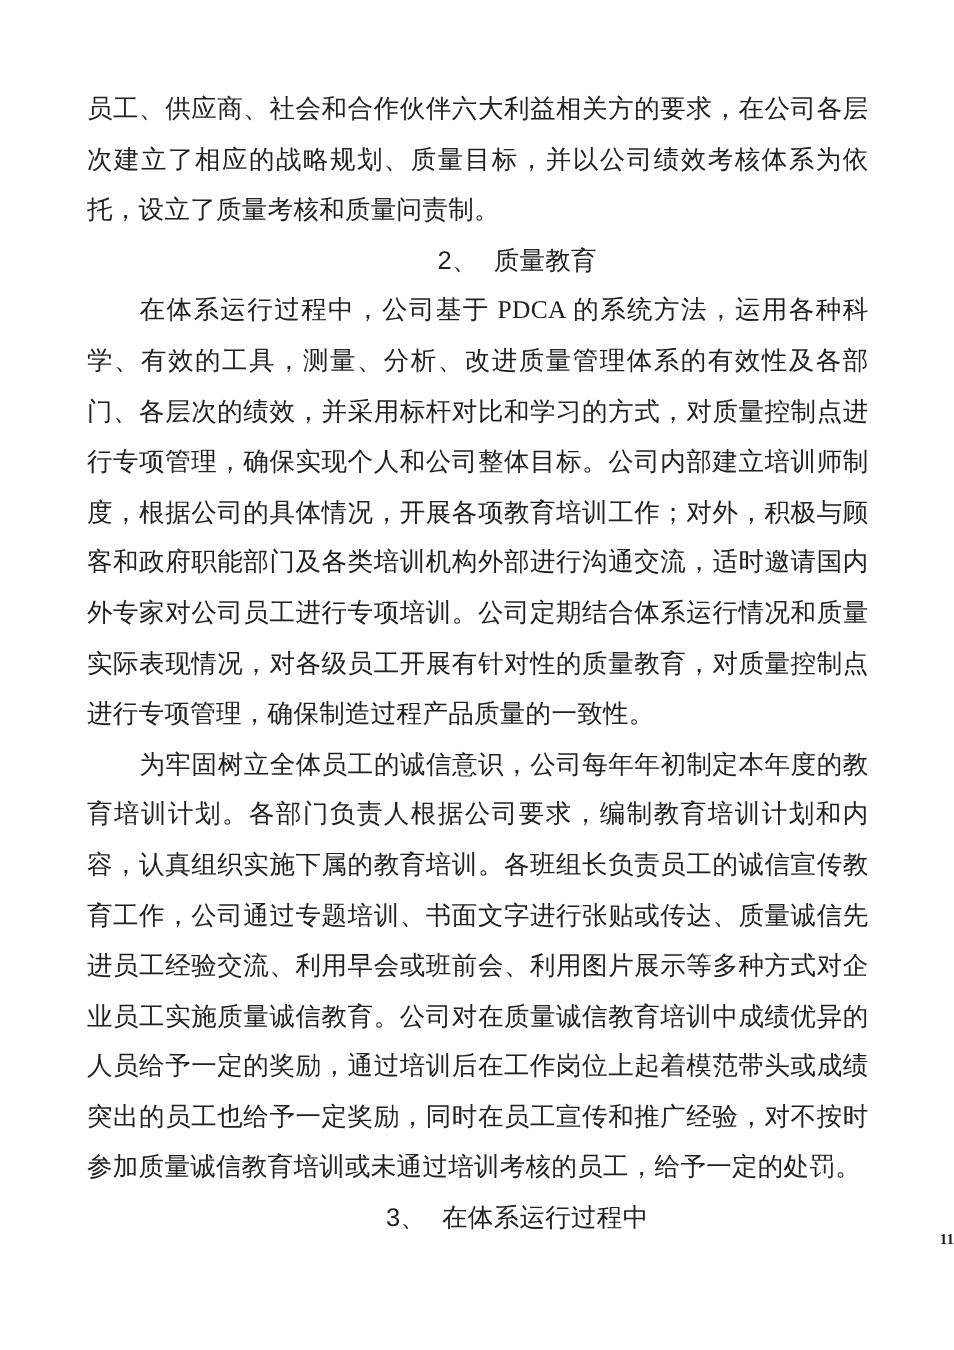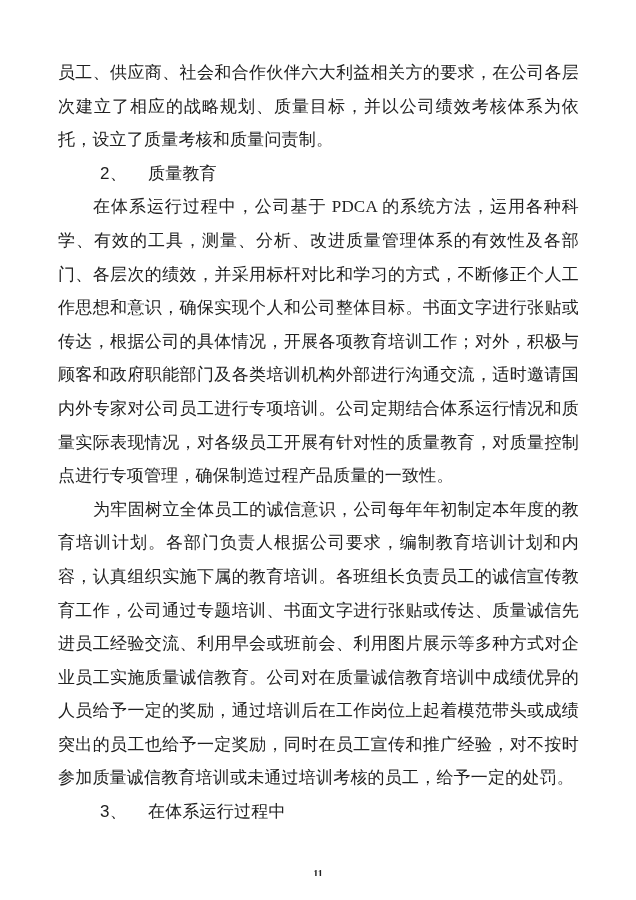--- a/index.html
+++ b/index.html
@@ -33,55 +33,55 @@
   }
   .para.indented {
     text-indent: 35px;
   }
   .heading {
     margin: 0;
     font-size: 17px;
     line-height: 33.6px;
     padding-left: 42px;
     letter-spacing: 0.2px;
+    text-align: center;
   }
   .heading-num {
     display: inline-block;
     min-width: 48px;
     font-family: "Liberation Sans", sans-serif;
   }
   .heading-title {
     font-family: "Liberation Serif", serif;
   }
   .page-number {
     position: absolute;
     left: 0;
     right: 0;
     top: 821px;
-    text-align: center;
+    text-align: right;
     font-size: 10px;
     font-weight: bold;
     font-family: "Liberation Serif", serif;
     color: #212121;
-    margin-top: 47px;
   }
 </style>
 </head>
 <body>
 
 <div class="page">
   <div class="content">
 
     <p class="para">员工、供应商、社会和合作伙伴六大利益相关方的要求，在公司各层次建立了相应的战略规划、质量目标，并以公司绩效考核体系为依托，设立了质量考核和质量问责制。</p>
 
     <p class="heading">
       <span class="heading-num">2、</span><span class="heading-title">质量教育</span>
     </p>
 
-    <p class="para indented">在体系运行过程中，公司基于 PDCA 的系统方法，运用各种科学、有效的工具，测量、分析、改进质量管理体系的有效性及各部门、各层次的绩效，并采用标杆对比和学习的方式，不断修正个人工作思想和意识，确保实现个人和公司整体目标。书面文字进行张贴或传达，根据公司的具体情况，开展各项教育培训工作；对外，积极与顾客和政府职能部门及各类培训机构外部进行沟通交流，适时邀请国内外专家对公司员工进行专项培训。公司定期结合体系运行情况和质量实际表现情况，对各级员工开展有针对性的质量教育，对质量控制点进行专项管理，确保制造过程产品质量的一致性。</p>
+    <p class="para indented">在体系运行过程中，公司基于 PDCA 的系统方法，运用各种科学、有效的工具，测量、分析、改进质量管理体系的有效性及各部门、各层次的绩效，并采用标杆对比和学习的方式，对质量控制点进行专项管理，确保实现个人和公司整体目标。公司内部建立培训师制度，根据公司的具体情况，开展各项教育培训工作；对外，积极与顾客和政府职能部门及各类培训机构外部进行沟通交流，适时邀请国内外专家对公司员工进行专项培训。公司定期结合体系运行情况和质量实际表现情况，对各级员工开展有针对性的质量教育，对质量控制点进行专项管理，确保制造过程产品质量的一致性。</p>
 
     <p class="para indented">为牢固树立全体员工的诚信意识，公司每年年初制定本年度的教育培训计划。各部门负责人根据公司要求，编制教育培训计划和内容，认真组织实施下属的教育培训。各班组长负责员工的诚信宣传教育工作，公司通过专题培训、书面文字进行张贴或传达、质量诚信先进员工经验交流、利用早会或班前会、利用图片展示等多种方式对企业员工实施质量诚信教育。公司对在质量诚信教育培训中成绩优异的人员给予一定的奖励，通过培训后在工作岗位上起着模范带头或成绩突出的员工也给予一定奖励，同时在员工宣传和推广经验，对不按时参加质量诚信教育培训或未通过培训考核的员工，给予一定的处罚。</p>
 
     <p class="heading">
       <span class="heading-num">3、</span><span class="heading-title">在体系运行过程中</span>
     </p>
 
   </div>
 
   <div class="page-number">11</div>

